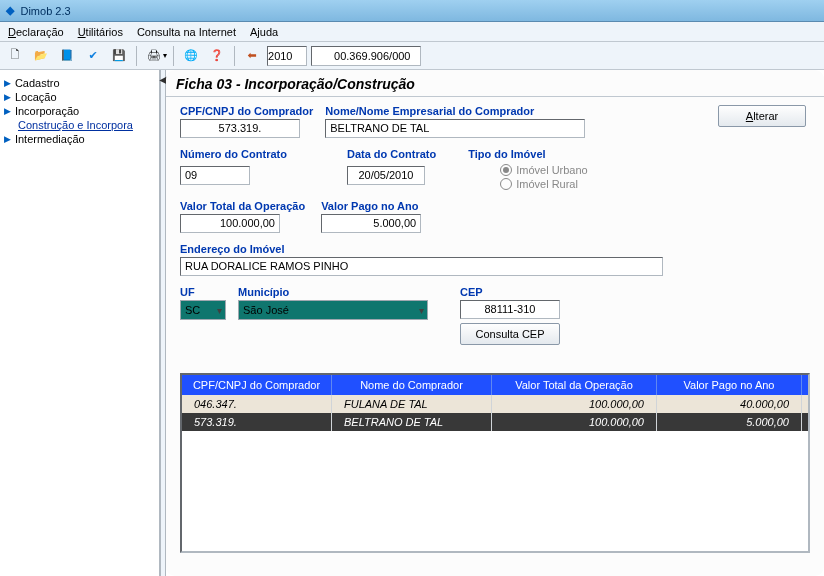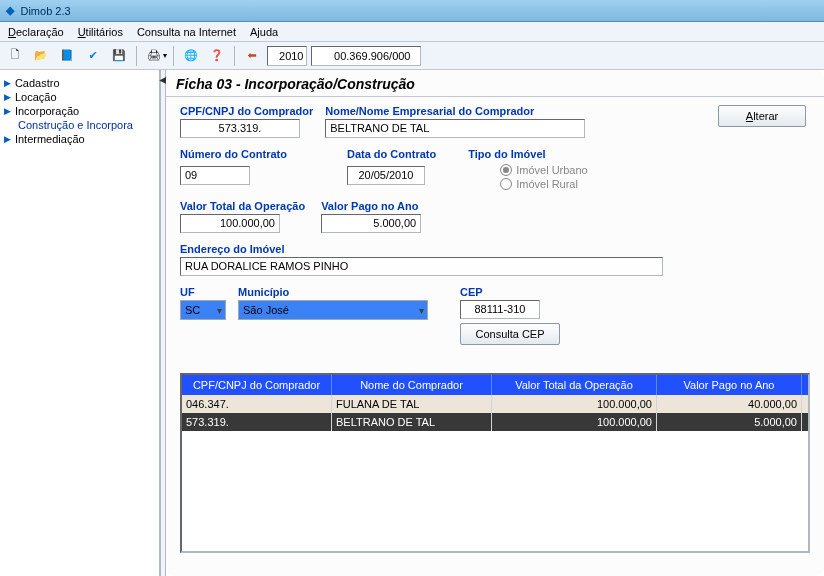--- a/index.html
+++ b/index.html
@@ -5,54 +5,54 @@
 * { box-sizing: border-box; font-family: Tahoma, Arial, sans-serif; font-size: 11px; }
 body { margin: 0; padding: 0; width: 824px; height: 576px; background: #fff; overflow: hidden; }
 .titlebar { background: linear-gradient(to bottom, #9fd0f0, #7fb8e0); height: 22px; display: flex; align-items: center; padding: 0 6px; color: #003060; border-bottom: 1px solid #5a8ab0; }
 .titlebar-icon { margin-right: 6px; color: #0060c0; font-weight: bold; }
 .menubar { background: #eef4fa; height: 20px; display: flex; align-items: center; padding: 0 8px; gap: 14px; border-bottom: 1px solid #c0c8d0; }
 .menubar span { cursor: default; }
 .menubar span u { text-decoration: underline; }
 .toolbar { background: #eef4fa; height: 28px; display: flex; align-items: center; padding: 0 4px; gap: 4px; border-bottom: 1px solid #c0c8d0; }
 .tb-btn { width: 22px; height: 22px; display: inline-flex; align-items: center; justify-content: center; border: 1px solid transparent; }
 .tb-sep { width: 1px; height: 20px; background: #b0b8c0; margin: 0 2px; }
-.tb-year { width: 40px; height: 20px; border: 1px inset #b0b8c0; background: #fff; padding: 1px 11px; display: inline-flex; align-items: center; }
+.tb-year { width: 40px; height: 20px; border: 1px inset #b0b8c0; background: #fff; padding: 1px 0; display: inline-flex; align-items: center; }
 .tb-cnpj { width: 110px; height: 20px; border: 1px inset #b0b8c0; background: #fff; padding: 1px 22px; display: inline-flex; align-items: center; }
 .workspace { display: flex; height: calc(576px - 22px - 20px - 28px); }
 .sidebar { width: 160px; background: #fff; border-right: 1px solid #b0b8c0; padding: 6px 4px; overflow: hidden; }
 .tree-item { display: flex; align-items: center; gap: 4px; padding: 1px 0; white-space: nowrap; }
 .tree-item.indent { padding-left: 14px; }
 .tree-arrow { color: #0060c0; font-size: 9px; }
-.tree-link { color: #0030a0; }
+.tree-link { color: #0030a0; text-decoration: underline; }
 .splitter { width: 6px; background: #eef4fa; border-left: 1px solid #b0b8c0; border-right: 1px solid #b0b8c0; display: flex; align-items: flex-start; justify-content: center; }
 .split-arrow { color: #303030; font-size: 10px; margin-top: 4px; }
 .main { flex: 1; background: #fcfcfc; padding: 0; overflow: auto; border-radius: 9px; }
 .ficha-title { font-size: 14px; font-weight: bold; font-style: italic; padding: 6px 10px 4px; border-bottom: 1px solid #c0c8d0; }
 .form-area { padding: 8px 14px; position: relative; }
 .row { display: flex; gap: 12px; margin-bottom: 10px; }
 .field-group { display: flex; flex-direction: column; }
 .fld-label { color: #0038b0; font-weight: bold; margin-bottom: 2px; }
 .section-label { color: #0038b0; font-weight: bold; margin-bottom: 2px; }
 .input { border: 1px inset #b0b8c0; background: #fff; height: 19px; padding: 2px 4px; }
 .input.right { text-align: right; }
 .input.center { text-align: center; }
-.select { border: 1px solid #a0a8b0; background: #3b82f6; height: 20px; padding: 0 16px 0 4px; display: inline-flex; align-items: center; position: relative; }
+.select { border: 1px solid #a0a8b0; background: #0f766e; height: 20px; padding: 0 16px 0 4px; display: inline-flex; align-items: center; position: relative; }
 .select::after { content: "▾"; position: absolute; right: 3px; color: #404040; font-size: 10px; }
 .radio-row { display: flex; align-items: center; gap: 4px; color: #888; margin-top: 2px; margin-left: 32px; }
 .radio-dot { width: 12px; height: 12px; border: 1px solid #888; border-radius: 50%; display: inline-flex; align-items: center; justify-content: center; }
 .radio-dot.sel::after { content: ""; width: 6px; height: 6px; background: #888; border-radius: 50%; }
 .btn { width: 88px; height: 22px; border: 1px solid #8a98a8; background: linear-gradient(to bottom, #fefefe, #e4e9ee); display: inline-flex; align-items: center; justify-content: center; border-radius: 2px; }
 .actions { position: absolute; top: 8px; right: 18px; display: flex; flex-direction: column; gap: 8px; }
 .grid { border: 2px inset #b0b8c0; background: #fff; margin: 10px 14px 4px; }
 .grid-head { display: flex; background: #2050ff; color: #fff; }
 .grid-head > div { padding: 4px 6px; border-right: 1px solid #6088f0; text-align: center; }
 .grid-row { display: flex; }
 .grid-row.even { background: #ece5d8; }
 .grid-row.sel { background: #383838; color: #fff; }
-.grid-row > div { padding: 3px 4px; border-right: 1px solid #d0d4d8; }
+.grid-row > div { padding: 3px 12px; border-right: 1px solid #d0d4d8; font-style: italic; }
 .c1 { width: 150px; }
 .c2 { width: 160px; }
 .c3 { width: 165px; text-align: right; }
 .c4 { width: 145px; text-align: right; }
 .grid-body-pad { height: 120px; }
 </style>
 </head>
 <body>
 
 <div class="titlebar">
@@ -179,21 +179,21 @@
             </div>
         </div>
         <div class="field-group">
           <span class="fld-label">Município</span>
           <div class="select" style="width:190px">
               <span>São José</span>
             </div>
         </div>
         <div class="field-group" style="margin-left:20px">
           <span class="fld-label">CEP</span>
-          <div class="input center" style="width:80px">88111-310</div>
+          <div class="input center" style="width:100px">88111-310</div>
           <div class="btn" style="width:100px;margin-top:4px">Consulta CEP</div>
         </div>
       </div>
     </div>
 
     <div class="grid">
       <div class="grid-head">
         <div class="c1">CPF/CNPJ do Comprador</div>
         <div class="c2">Nome do Comprador</div>
         <div class="c3">Valor Total da Operação</div>

